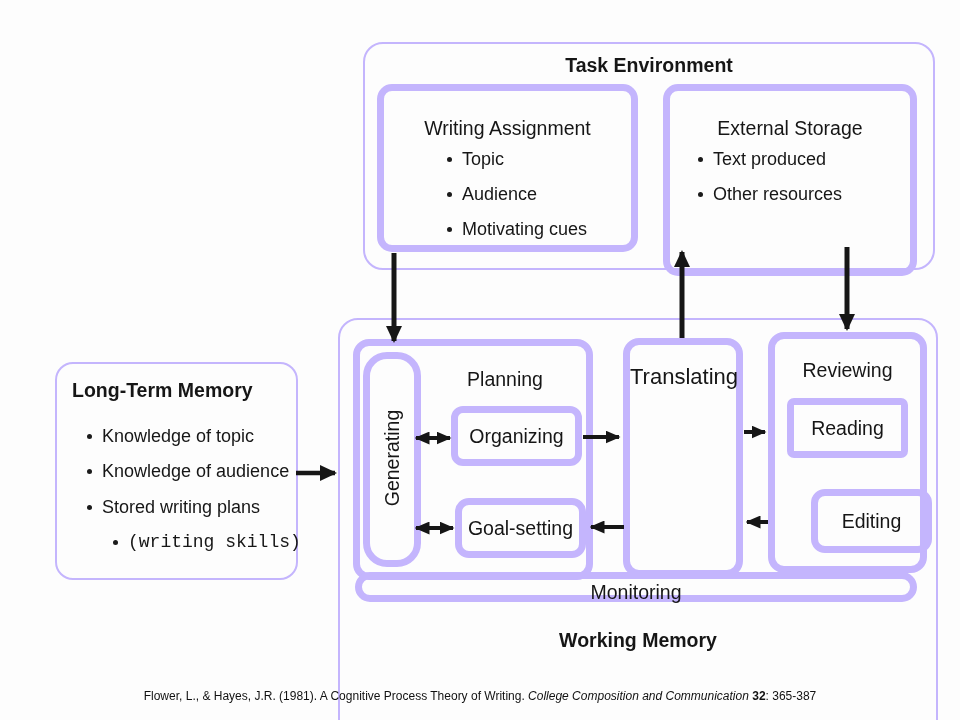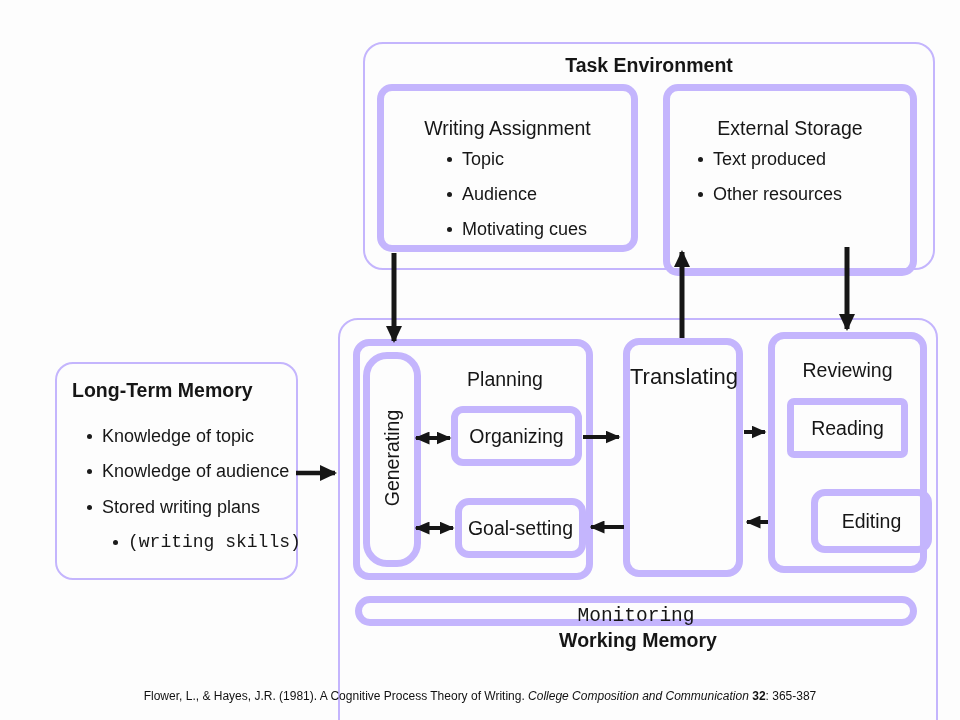--- a/index.html
+++ b/index.html
@@ -24,21 +24,21 @@
   .b-ltm       { left:55px;  top:362px; width:243px; height:218px; border-radius:18px; }
   .b-wm        { left:338px; top:318px; width:600px; height:440px; border-radius:20px; }
   .b-planning  { left:353px; top:339px; width:240px; height:241px; border-radius:16px; }
   .b-generating{ left:363px; top:352px; width:58px;  height:215px; border-radius:24px; }
   .b-organizing{ left:451px; top:406px; width:131px; height:60px;  border-radius:12px; }
   .b-goal      { left:455px; top:498px; width:131px; height:60px;  border-radius:14px; }
   .b-translating{left:623px; top:338px; width:120px; height:239px; border-radius:16px; }
   .b-reviewing { left:768px; top:332px; width:159px; height:241px; border-radius:16px; }
   .b-reading   { left:787px; top:398px; width:121px; height:60px;  border-radius:7px; }
   .b-editing   { left:787px; top:489px; width:121px; height:64px;  border-radius:14px;margin-left:24px; }
-  .b-monitoring{ left:355px; top:596px; width:562px; height:30px;  border-radius:15px;font-family:Liberation Mono, monospace; }
+  .b-monitoring{ left:355px; top:572px; width:562px; height:30px;  border-radius:15px; }
 
   .t { font-size:19.5px; line-height:22px; white-space:nowrap; }
   .bold { font-weight:bold; }
   .ctr { text-align:center; }
   .titlepad-task { padding-top:10px; }
   .titlepad-sub  { padding-top:26px; }
   .ltm-title { padding:15px 0 0 15px; }
   .planning-title { position:absolute; left:68px; right:4px; top:22px; text-align:center; }
   .translating-title { padding-top:21px; }
   .reviewing-title { padding-top:20px; }

